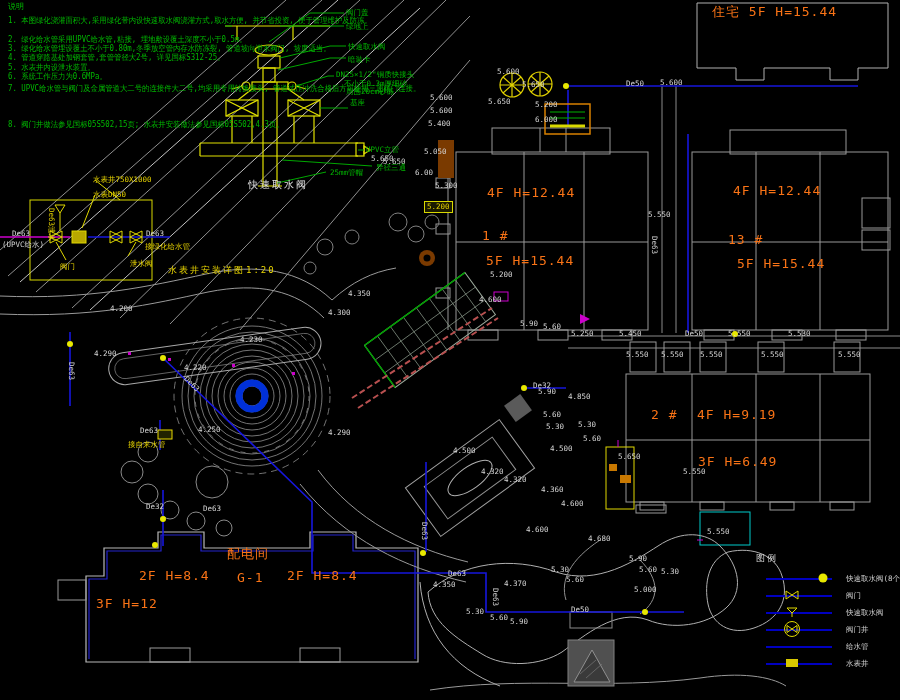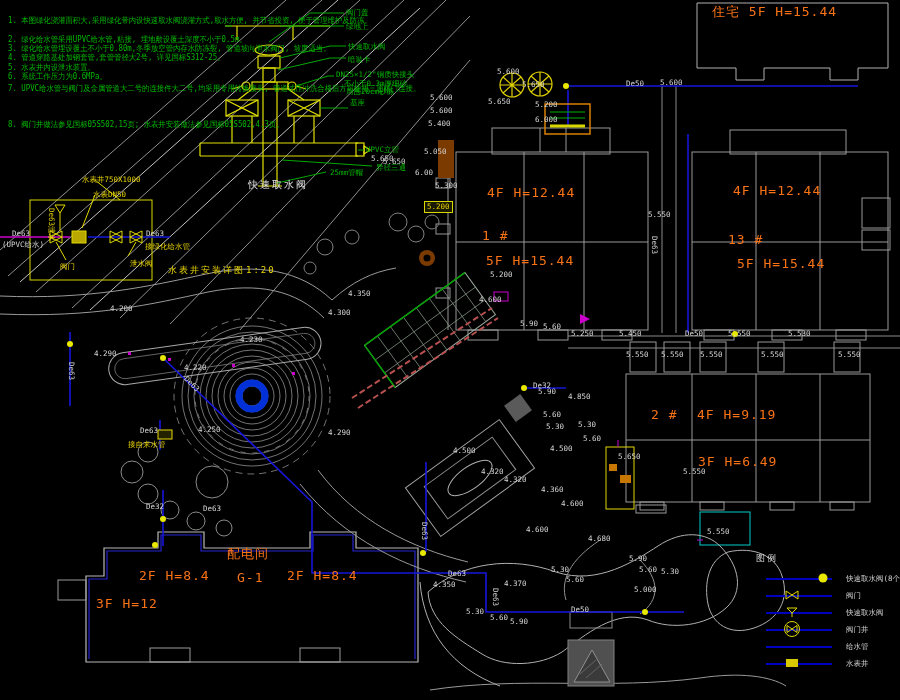--- a/index.html
+++ b/index.html
@@ -282,20 +282,21 @@
       <path d="M110,231 L110,243 L122,237 Z M122,231 L122,243 L110,237 Z"></path>
       <path d="M130,231 L130,243 L142,237 Z M142,231 L142,243 L130,237 Z"></path>
       <rect x="72" y="231" width="14" height="12" fill="#b8a800"></rect>
       <path d="M60,231 V213 M55,205 L65,205 L60,213 Z"></path>
       <path d="M95,180 L120,200 M95,195 L82,228 M56,242 L66,260 M136,242 L128,256"></path>
     </g>
   </g>
 </svg>
 
 <div id="notes">
+  <div class="title">说明</div>
 <div class="note" style="top: 14px;">1. 本图绿化浇灌面积大,采用绿化带内设快速取水阀浇灌方式,取水方便, 并节省投资, 便于管理维护及防冻。</div>
       <div class="note" style="top: 33px;">2. 绿化给水管采用UPVC给水管,粘接, 埋地敷设覆土深度不小于0.5m。</div>
       <div class="note" style="top: 42px;">3. 绿化给水管埋设覆土不小于0.80m,冬季放空管内存水防冻裂, 管道坡向泄水阀门, 坡度适当。</div>
       <div class="note" style="top: 51px;">4. 管道穿路基处加钢套管,套管管径大2号, 详见国标S312-25。</div>
       <div class="note" style="top: 61px;">5. 水表井内设泄水装置。</div>
       <div class="note" style="top: 70px;">6. 系统工作压力为0.6MPa。</div>
       <div class="note" style="top: 82px;">7. UPVC给水管与阀门及金属管道大二号的连接件大二号,均采用专用转换接头, 管道试压冲洗合格后方可使用三通阀门连接。</div>
       <div class="note" style="top: 118px;">8. 阀门井做法参见国标05S502,15页; 水表井安装做法参见国标05S502,4.3页。</div>
     </div>
 
@@ -458,21 +459,21 @@
     <span class="lbl evg" style="left: 346px; top: 23px;">绿地上</span>
     <span class="lbl evg" style="left: 348px; top: 43px;">快速取水阀</span>
     <span class="lbl evg" style="left: 348px; top: 56px;">暗装卡</span>
     <span class="lbl evg" style="left: 336px; top: 71px;">DN25×1/2"铜质快接头</span>
     <span class="lbl evg" style="left: 344px; top: 80px;">不小于0.3m厚细砂</span>
     <span class="lbl evg" style="left: 346px; top: 88px;">周围20cm砂砾</span>
     <span class="lbl evg" style="left: 350px; top: 99px;">基座</span>
     <span class="lbl evg" style="left: 366px; top: 146px;">UPVC立管</span>
     <span class="lbl evg" style="left: 376px; top: 164px;">异径三通</span>
     <span class="lbl evg" style="left: 330px; top: 169px;">25mm管帽</span>
-    <span class="lbl evy" style="left: 82px; top: 176px;">水表井750X1000</span>
+    <span class="lbl evy" style="left: 93px; top: 176px;">水表井750X1000</span>
     <span class="lbl evy" style="left: 93px; top: 191px;">水表DN50</span>
     <span class="lbl evy" style="left: 55px; top: 208px; transform: rotate(90deg);">De63泄水</span>
     <span class="lbl evy" style="left: 60px; top: 263px;">阀门</span>
     <span class="lbl evy" style="left: 145px; top: 243px;">接绿化给水管</span>
     <span class="lbl evy" style="left: 130px; top: 260px;">泄水阀</span>
     <span class="lbl ev" style="left: 12px; top: 230px;">De63</span>
     <span class="lbl ev" style="left: 2px; top: 241px;">(UPVC给水)</span>
     <span class="lbl ev" style="left: 146px; top: 230px;">De63</span>
   </div>
 

